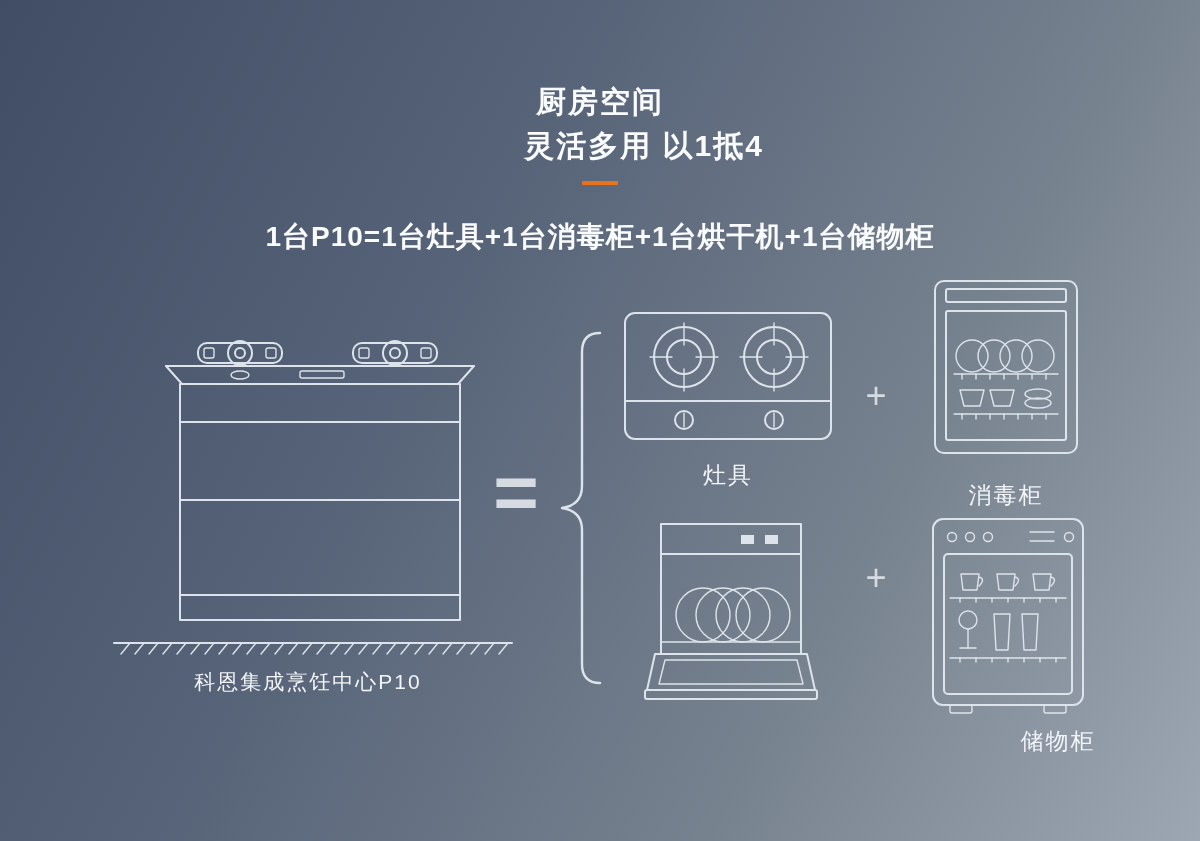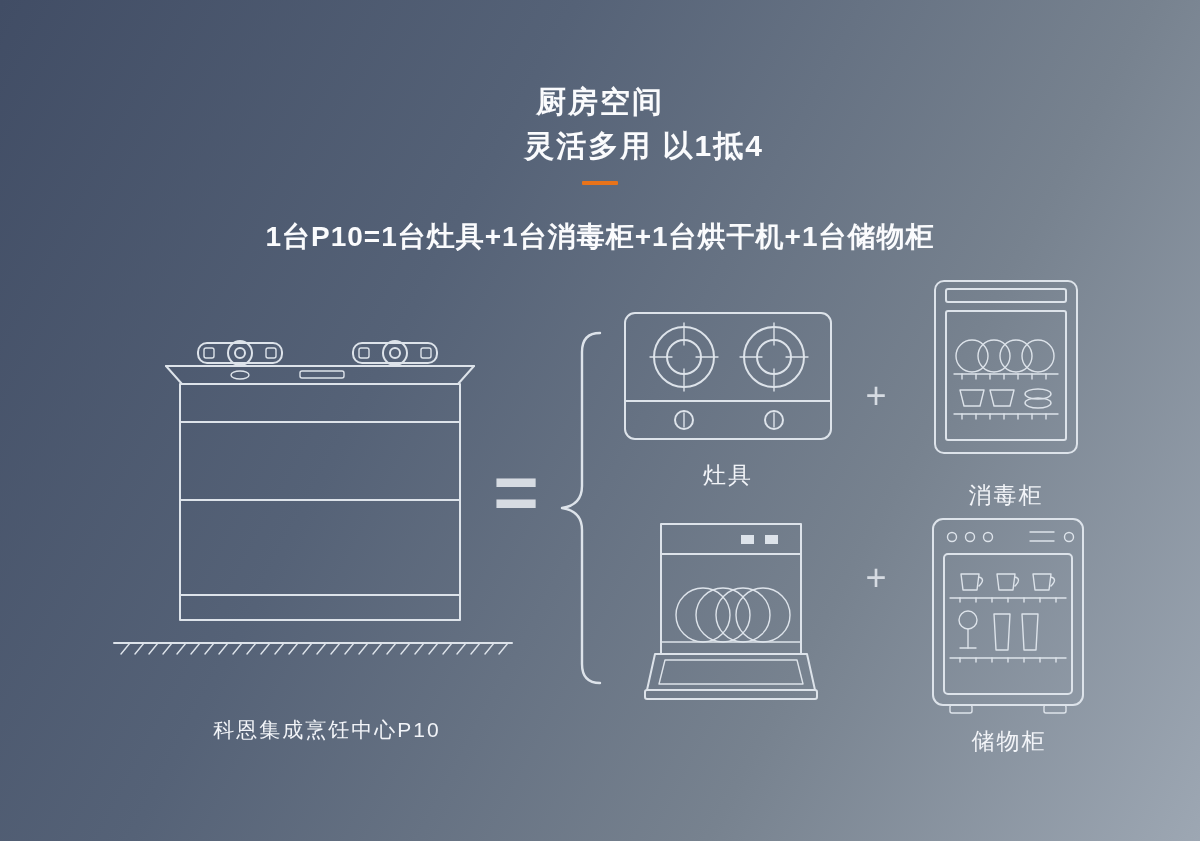--- a/index.html
+++ b/index.html
@@ -33,22 +33,22 @@
   .equals{left:480px;top:452px;width:72px;height:80px;line-height:80px;font-size:78px;font-weight:bold;}
   .plus{width:56px;height:40px;line-height:40px;font-size:36px;font-weight:400;}
   .plus-top{left:848px;top:376px;}
   .plus-bottom{left:848px;top:558px;}
   .item-label{
     text-align:center;font-size:23px;letter-spacing:2px;color:#f2f4f8;
   }
   .lbl-stove{left:622px;top:460px;width:212px;}
   .lbl-disinfect{left:932px;top:480px;width:148px;}
   .lbl-dryer{left:643px;top:726px;width:176px;}
-  .lbl-storage{left:930px;top:726px;width:158px;}
-  .lbl-main{left:125px;top:668px;width:404px;font-size:21px;letter-spacing:2px;text-align:center;color:#f2f4f8;margin-top:48px;}
+  .lbl-storage{left:979px;top:726px;width:158px;}
+  .lbl-main{left:106px;top:668px;width:404px;font-size:21px;letter-spacing:2px;text-align:center;color:#f2f4f8;}
 </style>
 </head>
 <body>
 
 <div class="canvas">
 
   <div class="abs title-line t1">厨房空间</div>
   <div class="abs title-line t2">灵活多用 以1抵4</div>
   <div class="abs divider" style="background:#e8731a;"></div>
   <div class="abs equation">1台P10=1台灶具+1台消毒柜+1台烘干机+1台储物柜</div>

